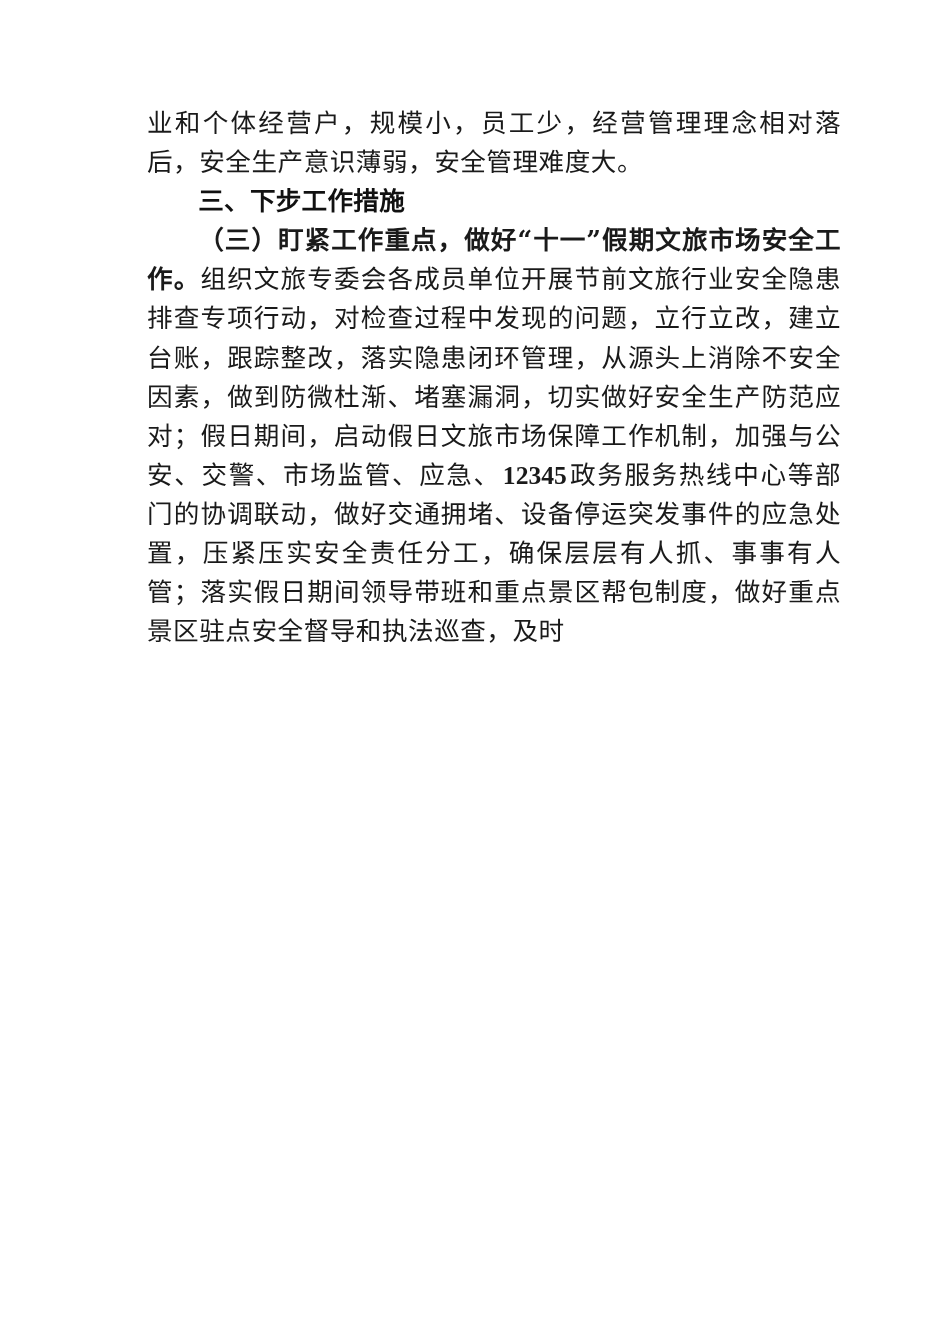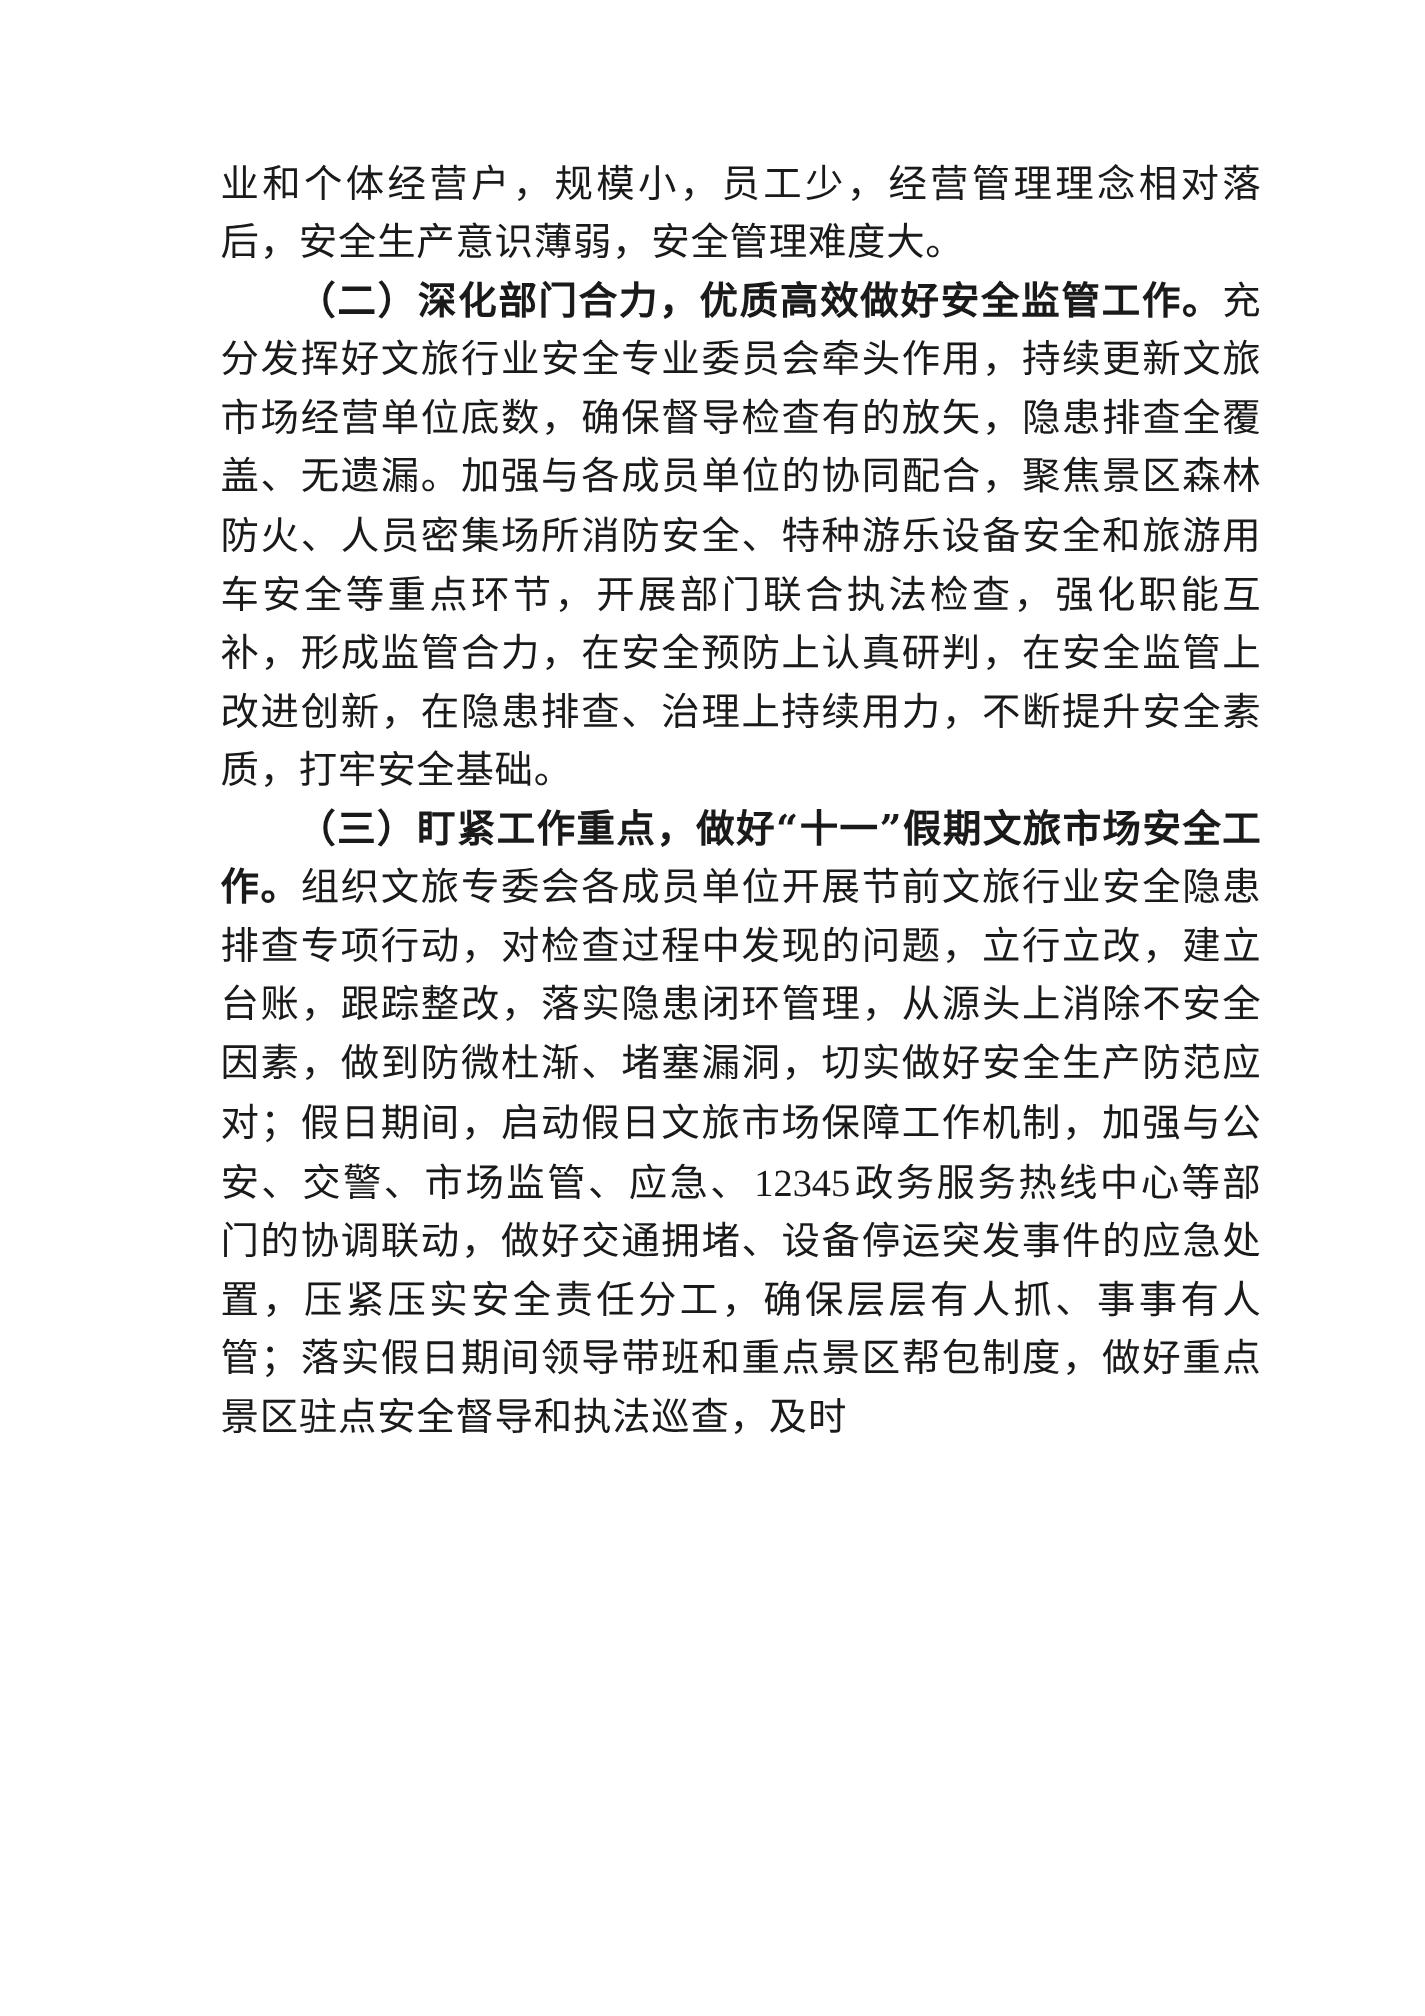--- a/index.html
+++ b/index.html
@@ -53,31 +53,32 @@
     color: #111111;
     text-indent: 2em;
     margin: 0;
     letter-spacing: 0.01em;
   }
   
   .num {
     font-family: "Liberation Serif", "DejaVu Serif", serif;
     letter-spacing: 0;
     padding: 0 0.08em;
+    font-weight: bold;
   }
 </style>
 </head>
 <body>
 
 <div class="page">
   <div class="body-area">
 
     <p class="para no-indent">业和个体经营户，规模小，员工少，经营管理理念相对落后，安全生产意识薄弱，安全管理难度大。</p>
 
 
+    <p class="heading">三、下步工作措施</p>
 
 
-    <p class="para"><span class="lead">（二）深化部门合力，优质高效做好安全监管工作。</span><span>充分发挥好文旅行业安全专业委员会牵头作用，持续更新文旅市场经营单位底数，确保督导检查有的放矢，隐患排查全覆盖、无遗漏。加强与各成员单位的协同配合，聚焦景区森林防火、人员密集场所消防安全、特种游乐设备安全和旅游用车安全等重点环节，开展部门联合执法检查，强化职能互补，形成监管合力，在安全预防上认真研判，在安全监管上改进创新，在隐患排查、治理上持续用力，不断提升安全素质，打牢安全基础。</span></p>
 
     <p class="para"><span class="lead">（三）盯紧工作重点，做好“十一”假期文旅市场安全工作。</span><span>组织文旅专委会各成员单位开展节前文旅行业安全隐患排查专项行动，对检查过程中发现的问题，立行立改，建立台账，跟踪整改，落实隐患闭环管理，从源头上消除不安全因素，做到防微杜渐、堵塞漏洞，切实做好安全生产防范应对；假日期间，启动假日文旅市场保障工作机制，加强与公安、交警、市场监管、应急、</span><span class="num">12345</span><span>政务服务热线中心等部门的协调联动，做好交通拥堵、设备停运突发事件的应急处置，压紧压实安全责任分工，确保层层有人抓、事事有人管；落实假日期间领导带班和重点景区帮包制度，做好重点景区驻点安全督导和执法巡查，及时</span></p>
 
   </div>
 </div>
 
 </body></html>

